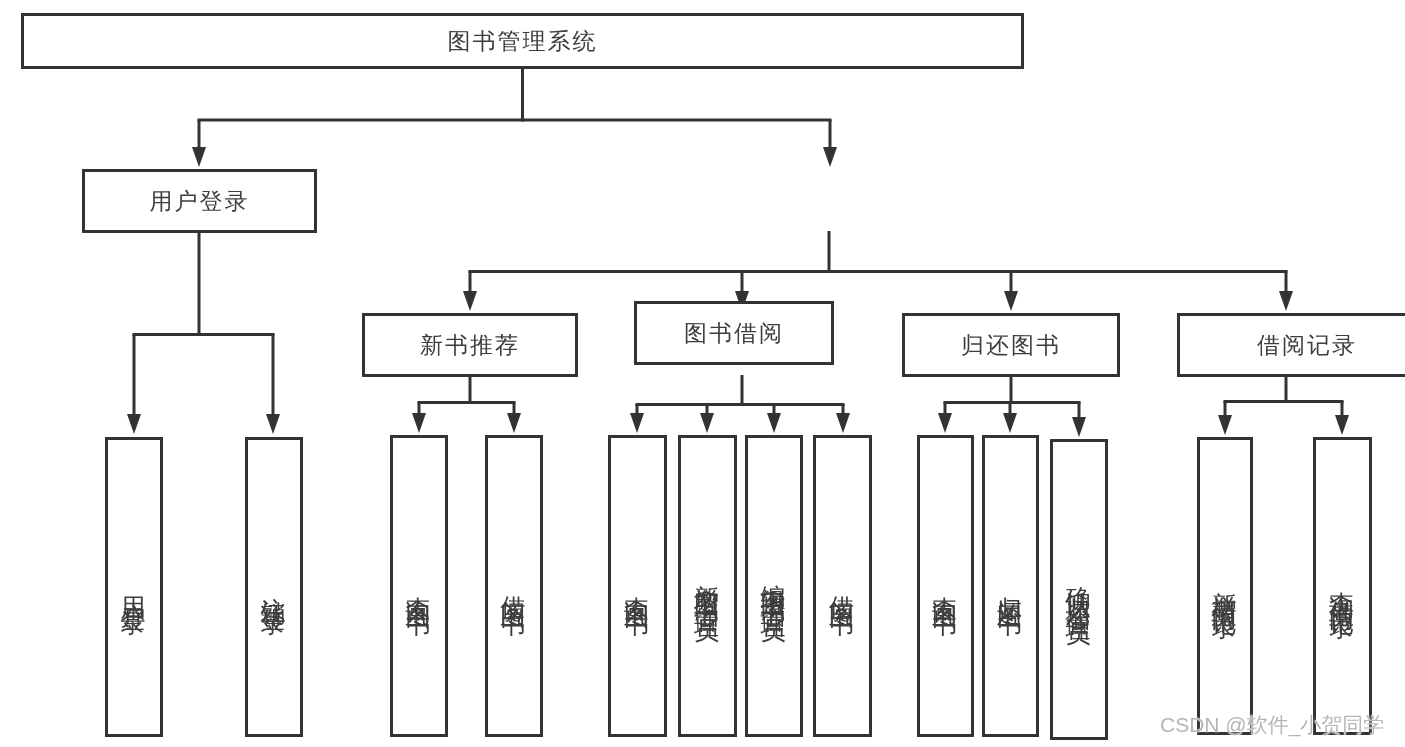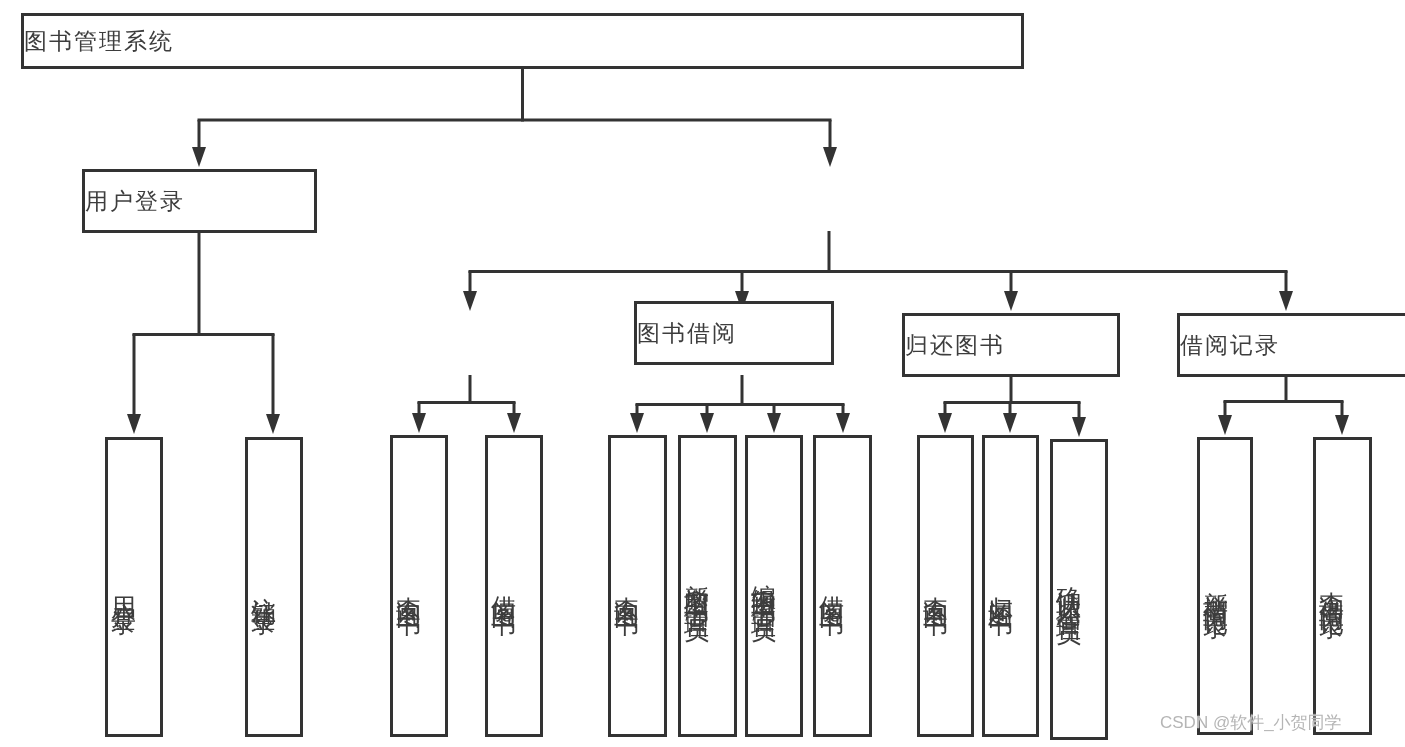--- a/index.html
+++ b/index.html
@@ -8,31 +8,31 @@
     position:relative; width:1405px; height:747px; overflow:hidden;
     background:var(--bg);
     font-family:"Liberation Sans", sans-serif;
   }
   svg.connectors { position:absolute; left:0; top:0; z-index:1; }
   svg.connectors g { stroke:var(--line); fill:var(--line); }
   svg.connectors g polygon { stroke:none; }
   .node {
     position:absolute; box-sizing:border-box; z-index:2;
     border:3px solid var(--line); background:var(--bg);
-    display:flex; align-items:center; 
+    display:flex; align-items:center; justify-content:center;
     color:var(--txt);
   }
   .node.h span { font-size:23px; letter-spacing:2px; white-space:nowrap; }
   .node.v span {
     writing-mode:vertical-rl; text-orientation:mixed;
     font-size:25px; letter-spacing:5px; white-space:nowrap;
   }
   .watermark {
     position:absolute; z-index:5; left:1160px; top:711px;
-    font-size:17px; color:var(--wm); white-space:nowrap;
+    font-size:21px; color:var(--wm); white-space:nowrap;
     text-shadow:0 0 2px #ffffff, 0 0 1px #ffffff;
   }
 </style>
 </head>
 <body>
 
 <div class="stage">
 
   <svg class="connectors" width="1405" height="747" viewBox="0 0 1405 747">
     <g stroke-width="3" fill-rule="evenodd">
@@ -99,20 +99,23 @@
   </svg>
 
   <div class="node h" style="left:21px;top:13px;width:1003px;height:56px">
     <span>图书管理系统</span>
   </div>
 
   <div class="node h" style="left:82px;top:169px;width:235px;height:64px">
     <span>用户登录</span>
   </div>
 
+  <div class="node h" style="left:362px;top:313px;width:216px;height:64px">
+    <span>新书推荐</span>
+  </div>
   <div class="node h" style="left:634px;top:301px;width:200px;height:64px">
     <span>图书借阅</span>
   </div>
   <div class="node h" style="left:902px;top:313px;width:218px;height:64px">
     <span>归还图书</span>
   </div>
   <div class="node h" style="left:1177px;top:313px;width:260px;height:64px">
     <span>借阅记录</span>
   </div>
 

